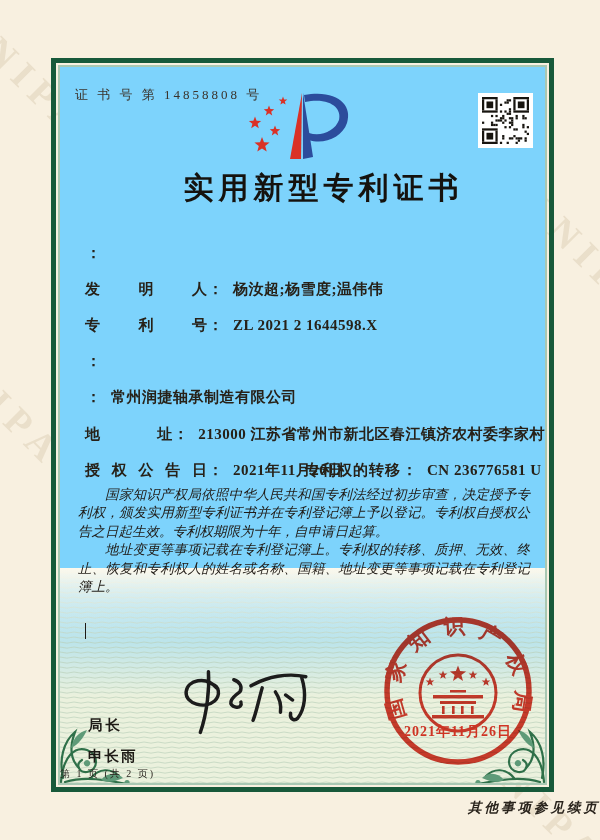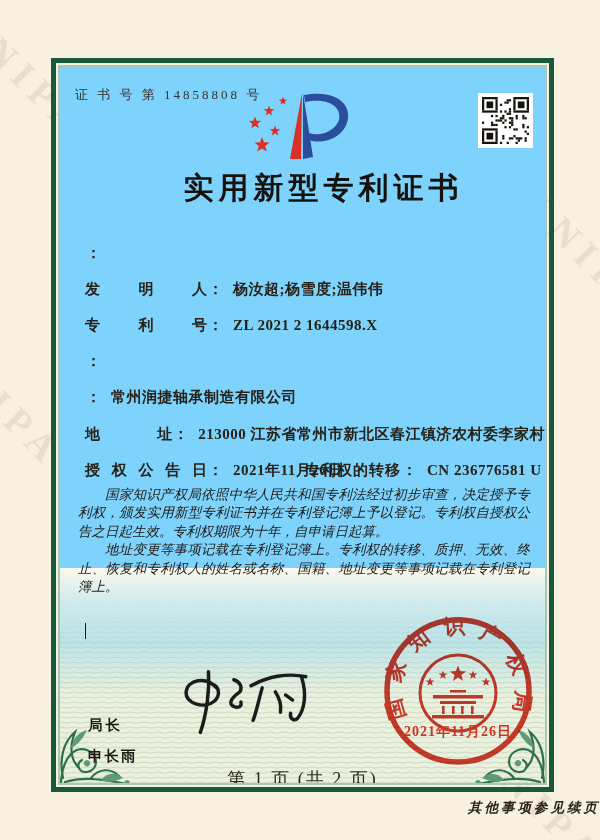--- a/index.html
+++ b/index.html
@@ -52,21 +52,21 @@
   .signature{position:absolute;left:118px;top:593px;width:142px;height:76px;z-index:3;}
   .director{position:absolute;left:28px;top:608px;z-index:2;font-family:Liberation Mono, monospace;
             font-weight:700;font-size:14.5px;letter-spacing:3px;color:#1e1b16;margin-top:41px;}
   .director .dname{margin-top:12px;letter-spacing:2px;}
 
   .seal{position:absolute;left:320px;top:546px;width:156px;height:156px;z-index:3;
         opacity:0.95;mix-blend-mode:multiply;}
   .seal-date{position:absolute;left:318px;top:656px;width:160px;text-align:center;z-index:4;
              font-size:14px;font-weight:700;color:#cf3424;letter-spacing:1px;}
 
-  .page-note{position:absolute;left:0;right:0;top:700px;text-align:center;font-size:18px;
+  .page-note{position:absolute;left:0;right:0;top:700px;font-size:10px;
              letter-spacing:2px;color:#2b2620;z-index:2;}
   .continuation{position:absolute;left:0;top:799px;width:600px;text-align:right;z-index:2;
                 font-size:13.5px;font-style:italic;font-weight:600;letter-spacing:3px;color:#2a241d;}
 </style>
 </head>
 <body>
 
 <div class="page">
 
   <span class="wm" style="left:-18px;top:2px">CNIPA</span>

